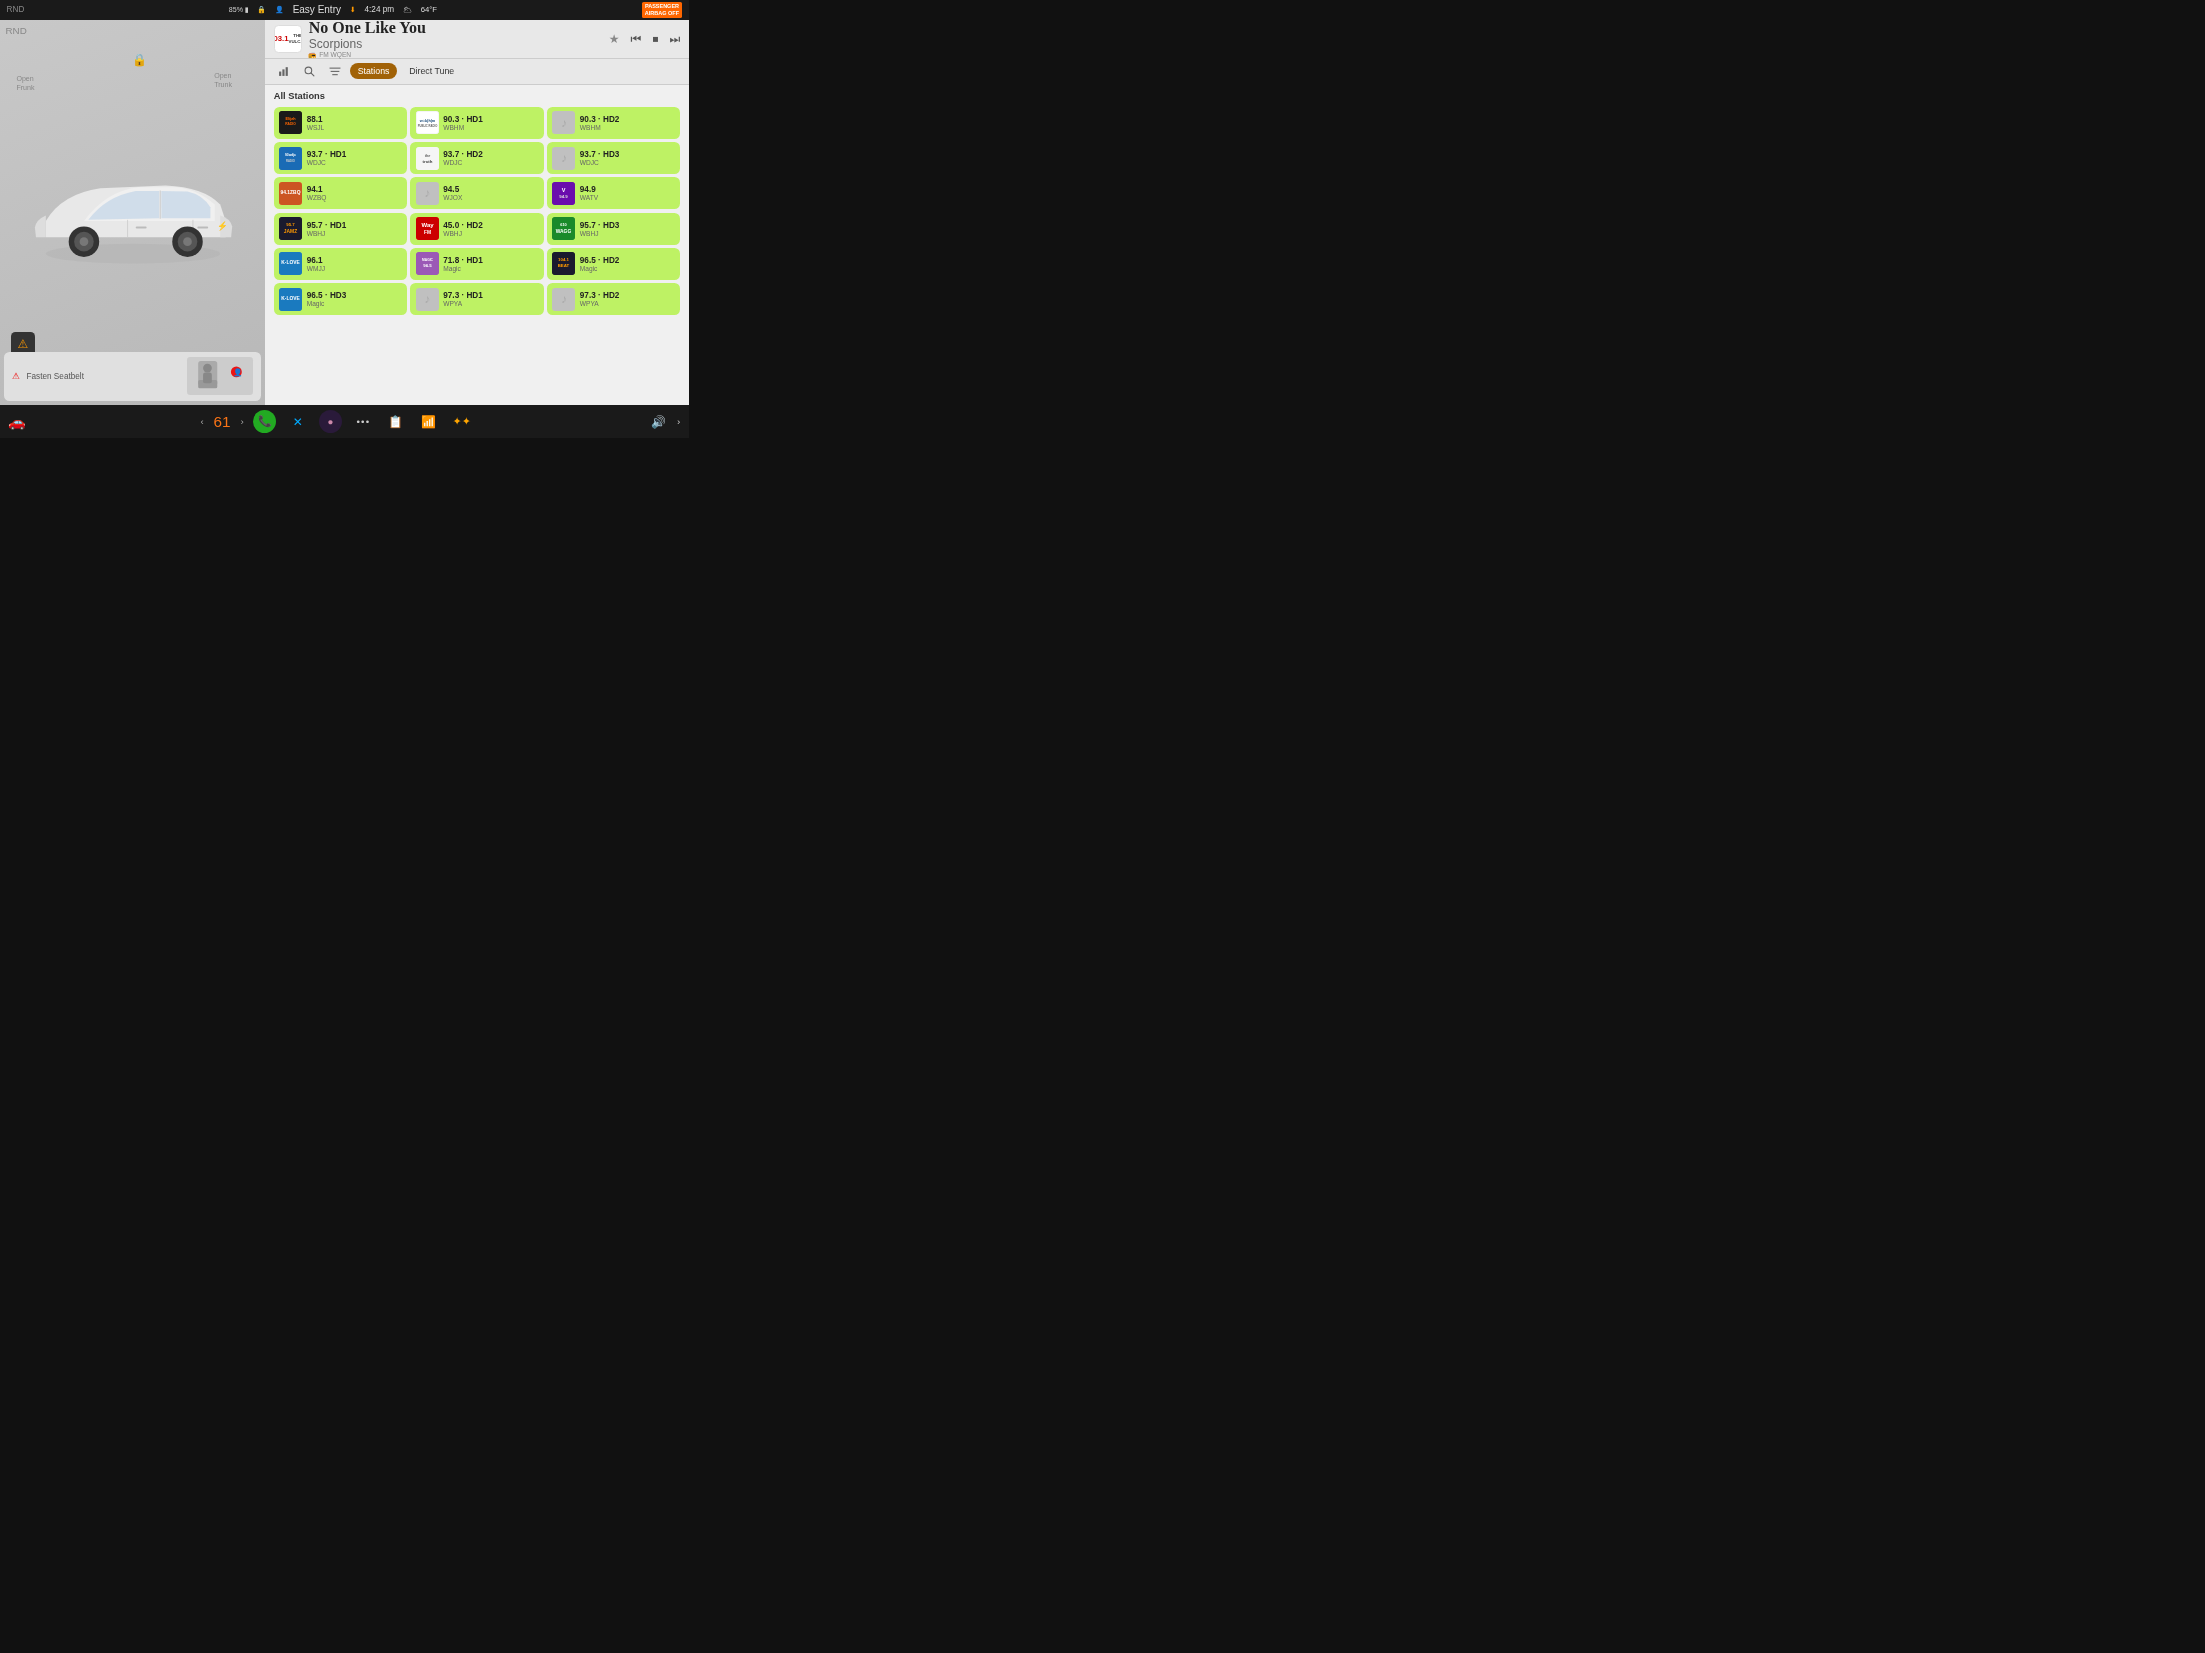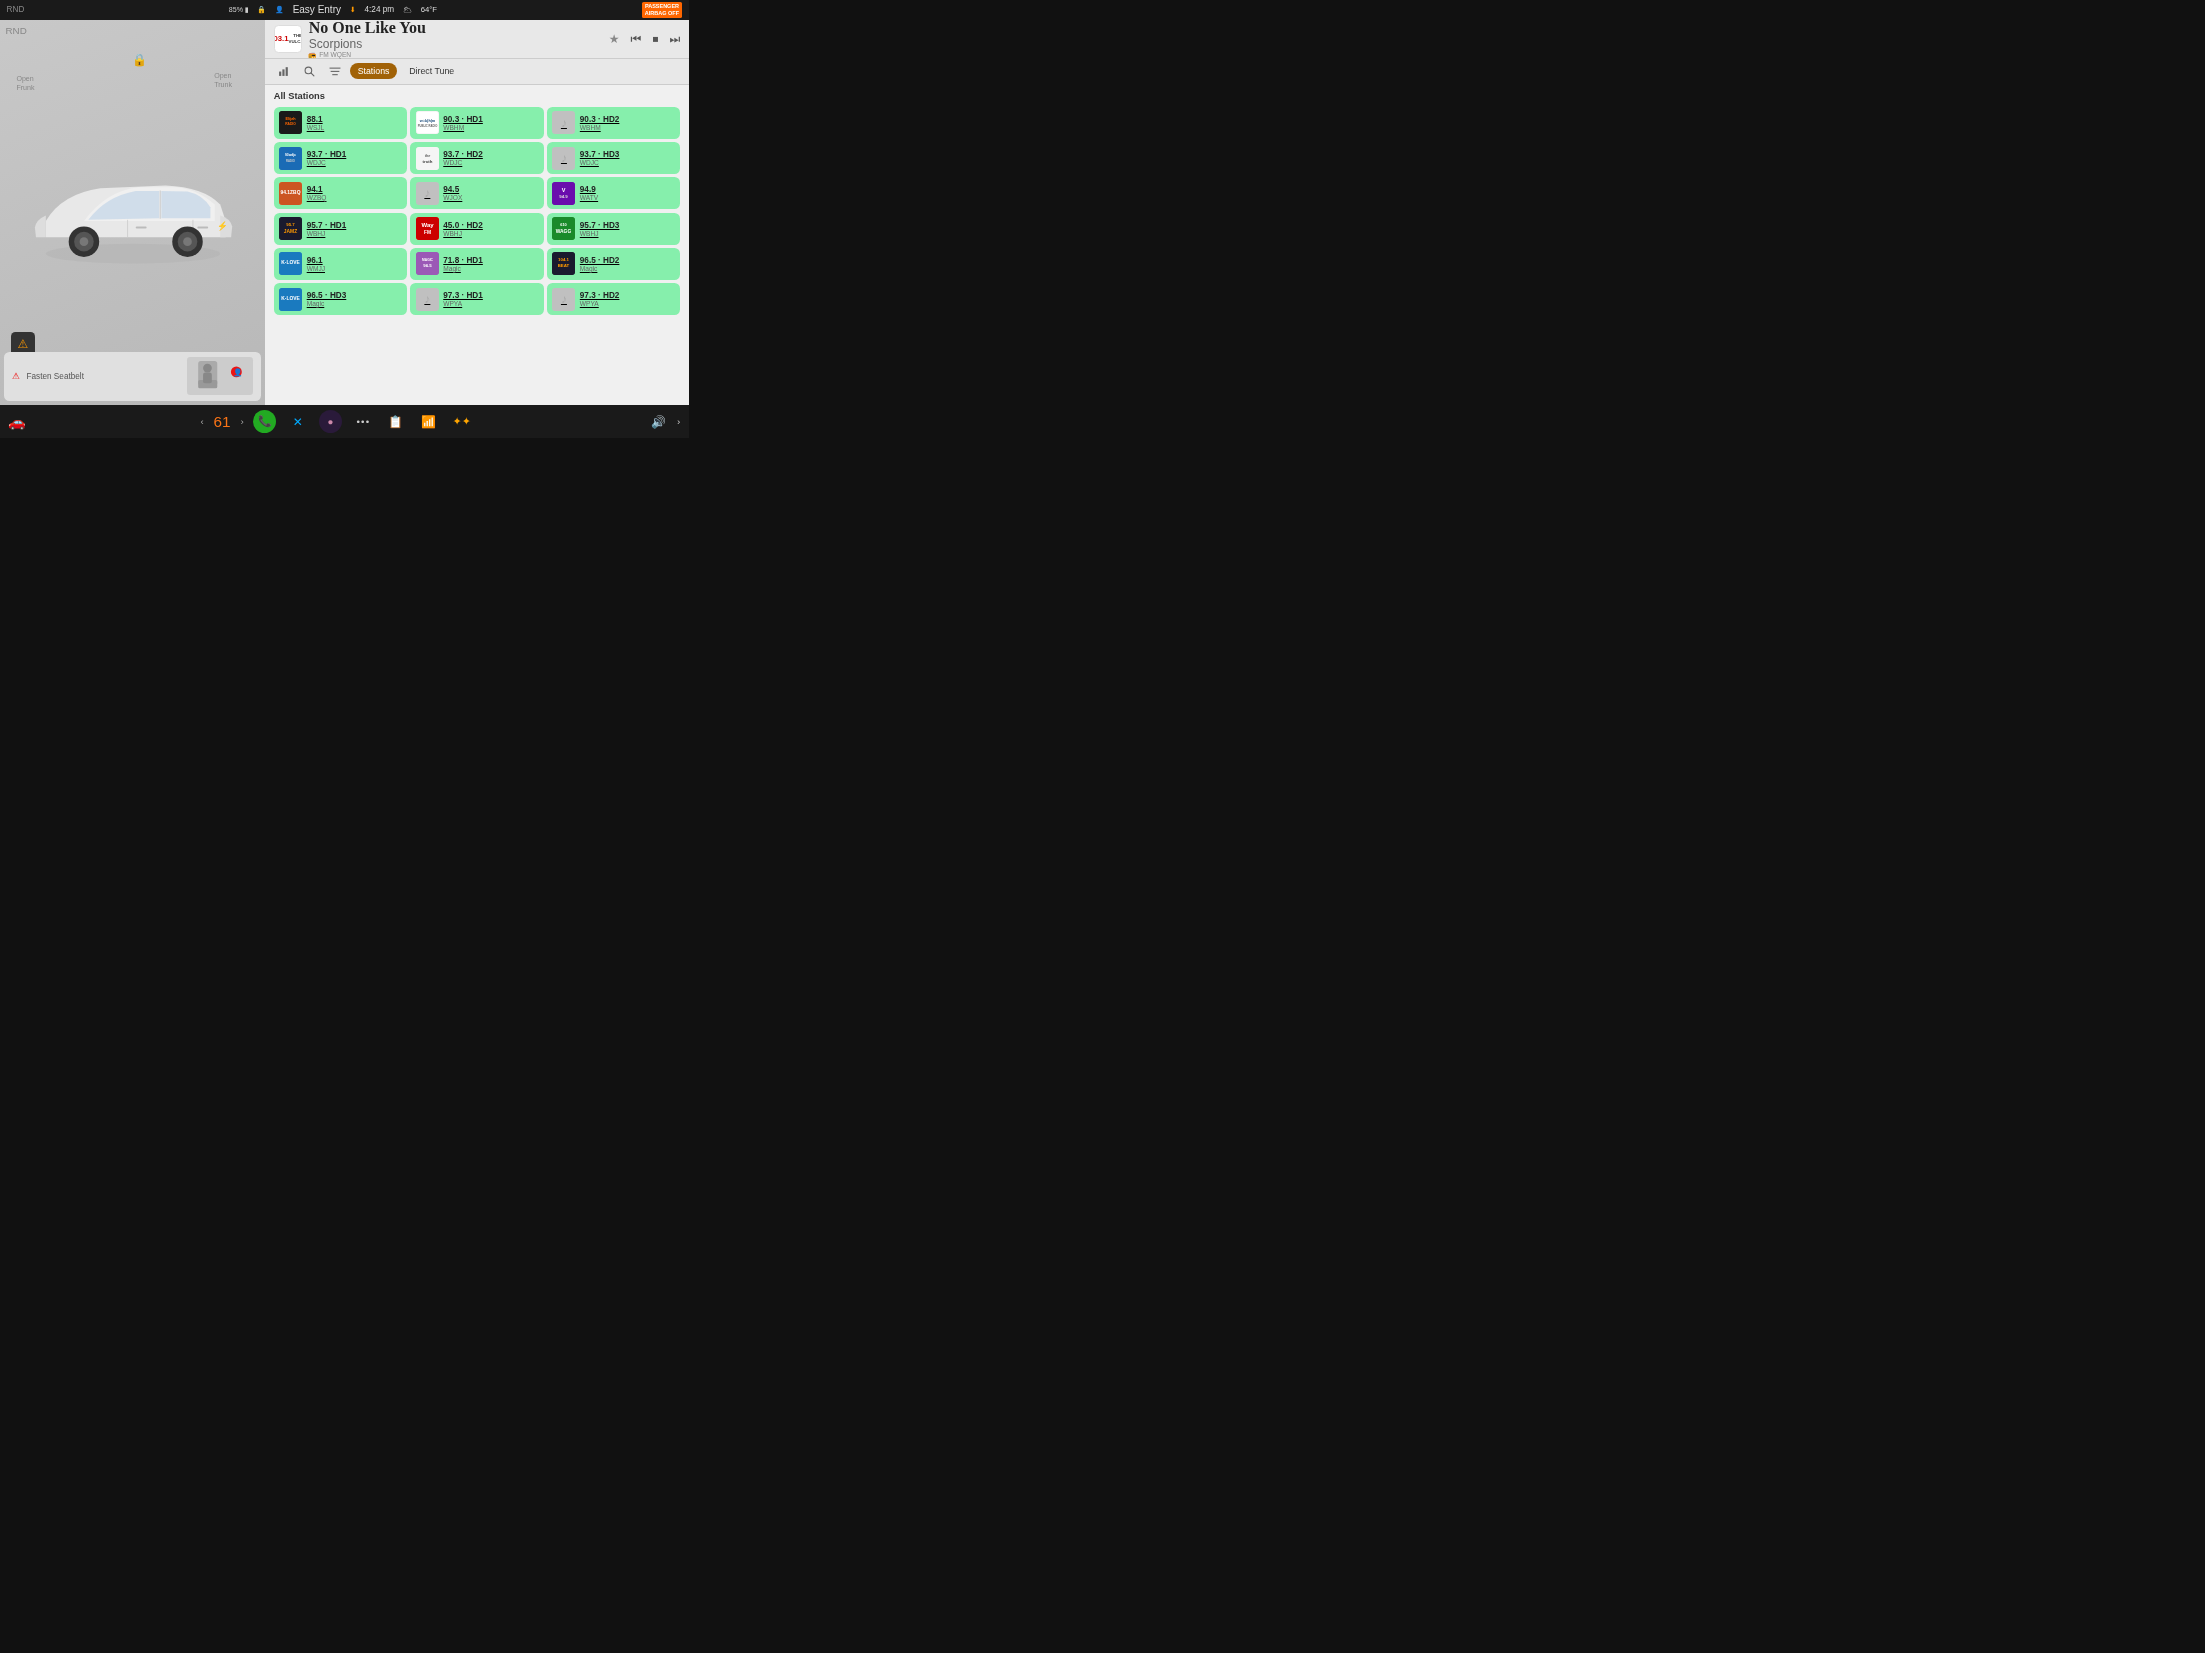--- a/index.html
+++ b/index.html
@@ -221,29 +221,28 @@
       font-weight: 600;
       color: #333;
       margin-bottom: 5.5px;
     }
     .stations-grid {
       display: grid;
       grid-template-columns: repeat(3, 1fr);
       gap: 3.3px;
     }
     .station-item {
-      background: #86efac;
+      background: #bef264;
       border-radius: 5.5px;
       padding: 4.4px 5.5px;
       display: flex;
       align-items: center;
       gap: 4.4px;
       cursor: pointer;
       min-height: 32px;
-      text-decoration: underline;
     }
     .station-thumb {
       width: 23px; height: 23px;
       border-radius: 3.3px;
       flex-shrink: 0;
       display: flex; align-items: center; justify-content: center;
       font-size: 3.8px; font-weight: bold;
       overflow: hidden;
     }
     .station-thumb.gray-thumb {

